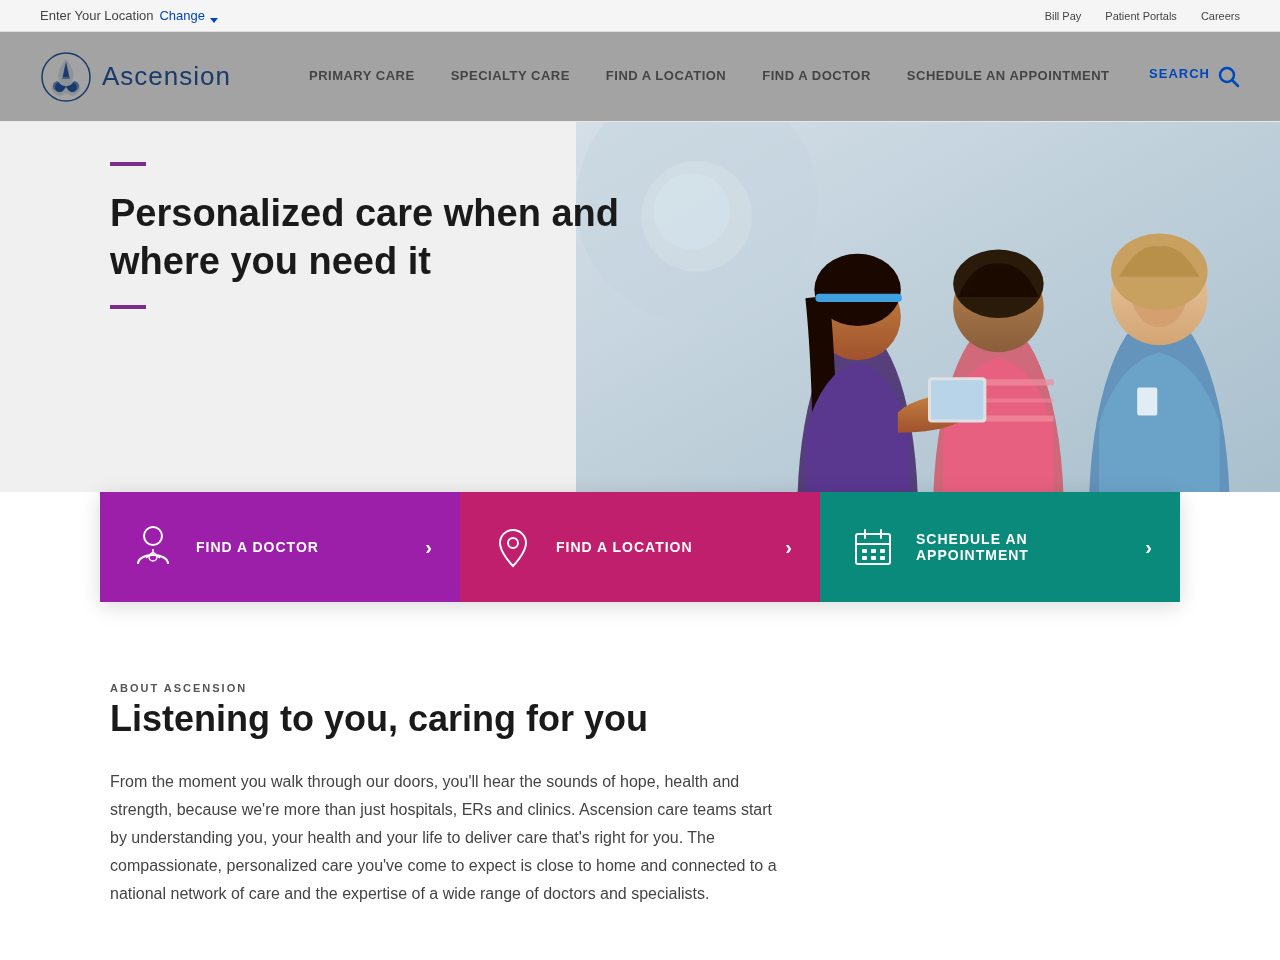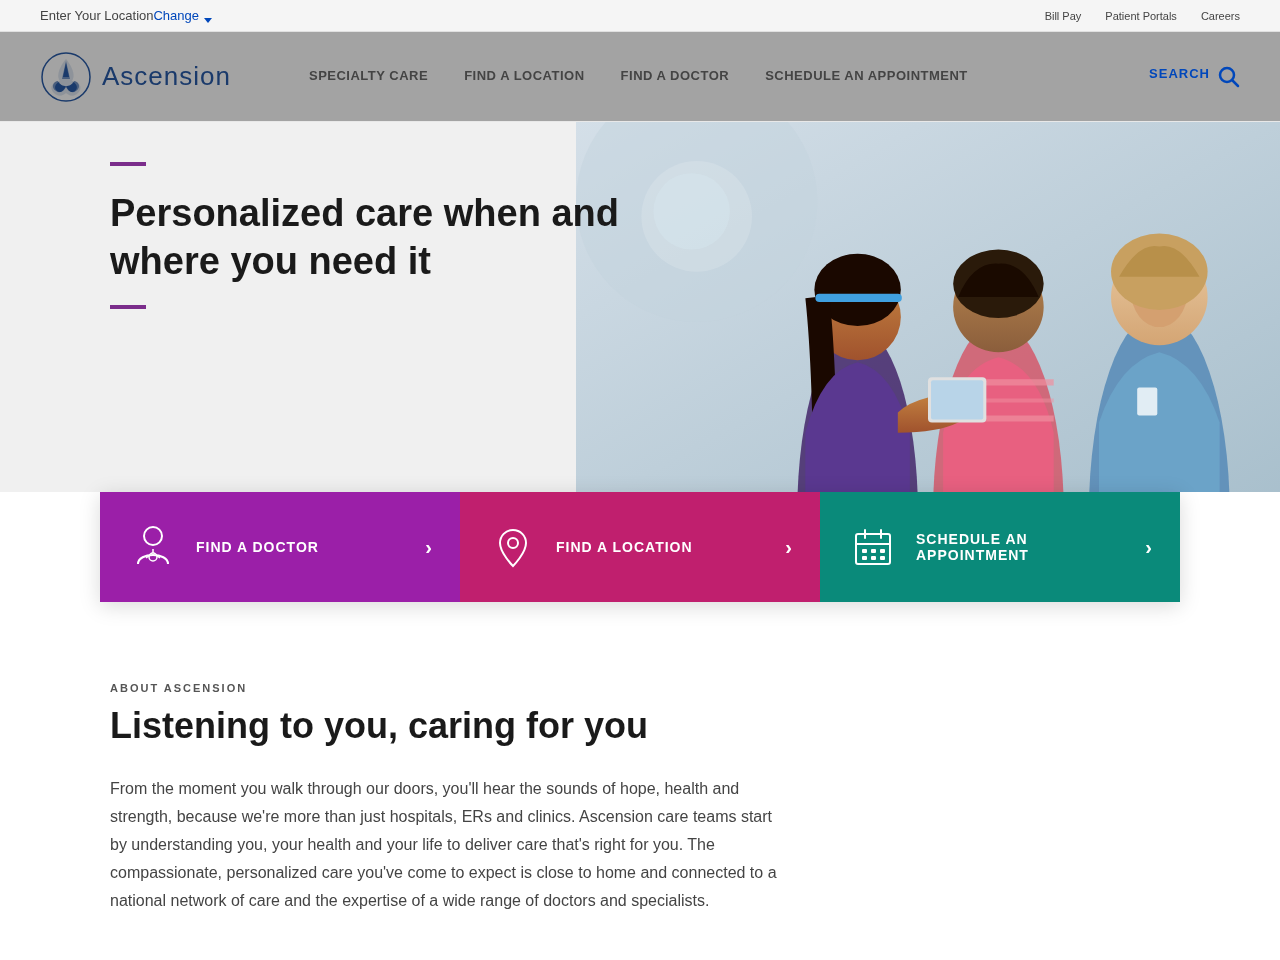--- a/index.html
+++ b/index.html
@@ -9,21 +9,21 @@
     .top-bar {
       background: #f5f5f5;
       border-bottom: 1px solid #e0e0e0;
       padding: 8px 40px;
       display: flex;
       justify-content: space-between;
       align-items: center;
       font-size: 13px;
       color: #444;
     }
-    .top-bar-left { display: flex; align-items: center; }
+    .top-bar-left { display: flex; align-items: center; gap: 6px; }
     .top-bar-right { display: flex; gap: 24px; }
     .top-bar-right a {
       color: #444;
       text-decoration: none;
       font-size: 11px;
     }
     .change-link {
       color: #0047bb;
       text-decoration: none;
       font-size: 13px;
@@ -193,21 +193,21 @@
     
     .about-section {
       padding: 80px 110px 60px;
     }
     .about-label {
       font-size: 11px;
       font-weight: 700;
       letter-spacing: 2px;
       color: #555;
       text-transform: uppercase;
-      margin-bottom: 10px;
+      margin-bottom: 3px;
     }
     .about-title {
       font-size: 36px;
       font-weight: bold;
       color: #1a1a1a;
       margin-bottom: 28px;
       line-height: 1.2;
     }
     .about-text {
       font-size: 16px;
@@ -243,20 +243,21 @@
       <path d="M26 10 L22 28 L30 28 Z" fill="#1a3a6b" opacity="0.6"></path>
       <path d="M18 30 C14 30 10 36 16 40 C20 43 24 40 26 36 C22 36 18 34 18 30Z" fill="#1a3a6b" opacity="0.6"></path>
       <path d="M34 30 C38 30 42 36 36 40 C32 43 28 40 26 36 C30 36 34 34 34 30Z" fill="#1a3a6b" opacity="0.6"></path>
       <path d="M26 12 L23 26 L29 26 Z" fill="#1a3a6b"></path>
       <path d="M19 31 C16 32 13 37 17 40 C21 43 24 39 26 35 C23 35 19.5 33.5 19 31Z" fill="#1a3a6b"></path>
       <path d="M33 31 C36 32 39 37 35 40 C31 43 28 39 26 35 C29 35 32.5 33.5 33 31Z" fill="#1a3a6b"></path>
     </svg>
     <span class="logo-text">Ascension</span>
   </a>
   <div class="nav-links">
+    <a href="#" class="nav-link">PRIMARY CARE</a>
     <a href="#" class="nav-link">SPECIALTY CARE</a>
     <a href="#" class="nav-link">FIND A LOCATION</a>
     <a href="#" class="nav-link">FIND A DOCTOR</a>
     <a href="#" class="nav-link">SCHEDULE AN APPOINTMENT</a>
   </div>
   <div class="search-area">
     <span>SEARCH</span>
     <svg width="22" height="22" viewBox="0 0 22 22" fill="none" xmlns="http://www.w3.org/2000/svg">
       <circle cx="9" cy="9" r="7" stroke="#0047bb" stroke-width="2.5" fill="none"></circle>
       <line x1="14.5" y1="14.5" x2="20" y2="20" stroke="#0047bb" stroke-width="2.5" stroke-linecap="round"></line>

